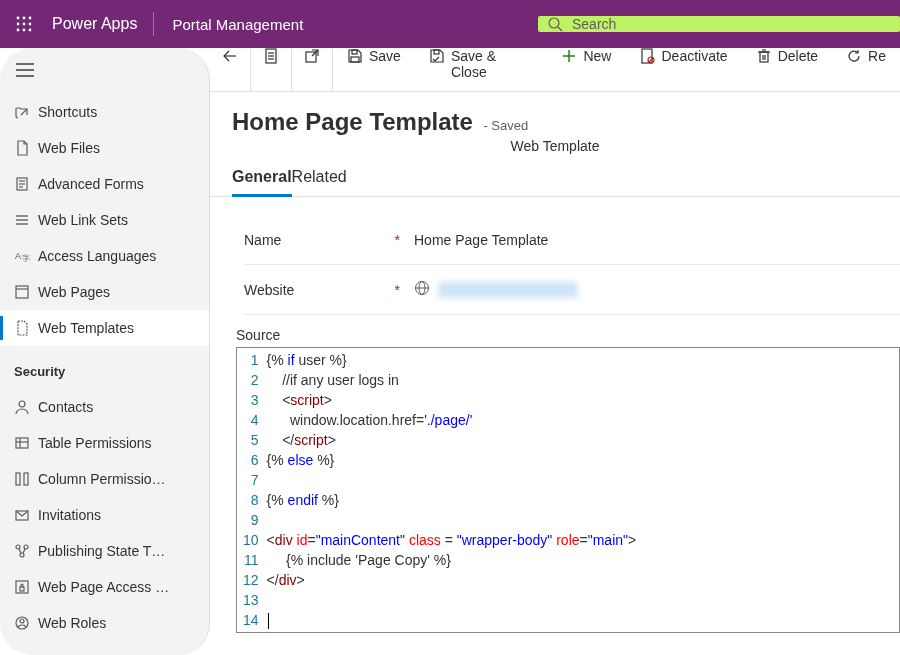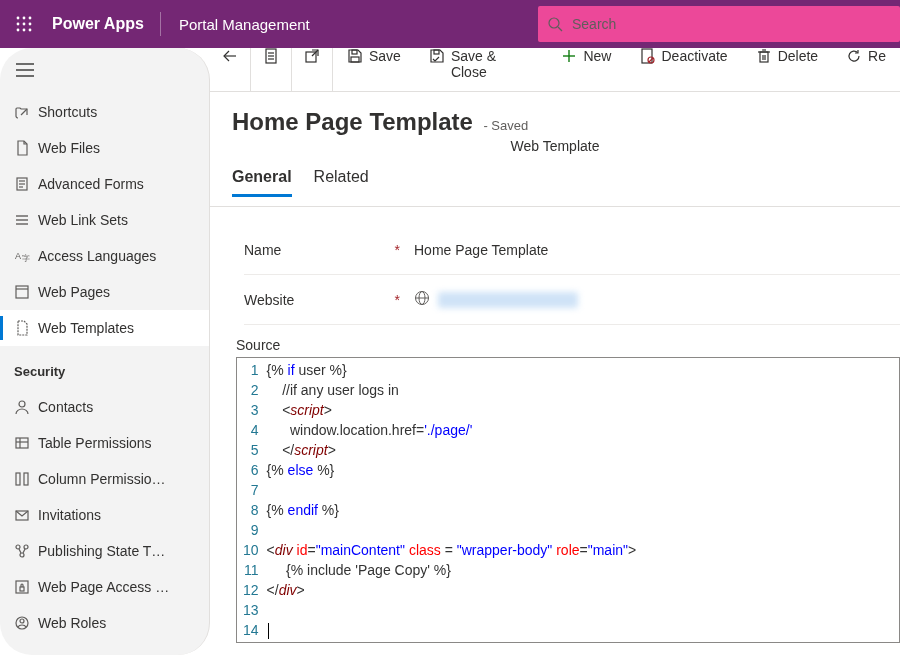--- a/index.html
+++ b/index.html
@@ -2,24 +2,24 @@
 <html><head>
 <meta charset="utf-8">
 <style>
 * { box-sizing: border-box; margin: 0; padding: 0; font-family: "Segoe UI", sans-serif; }
 body { width: 900px; height: 655px; overflow: hidden; background: #fff; }
 
 
 .topbar { height: 48px; background: #742774; display: flex; align-items: center; color: #fff; }
 .waffle { width: 48px; height: 48px; display: flex; align-items: center; justify-content: center; }
 .waffle svg { fill: #fff; }
-.brand { font-size: 16px; font-weight: 700; padding: 0 16px 0 4px; }
+.brand { font-size: 16px; font-weight: 400; padding: 0 16px 0 4px; }
 .divider-v { width: 1px; height: 24px; background: rgba(255,255,255,0.35); }
 .app-title { font-size: 15px; padding: 0 18px; font-weight: 400; }
-.search-wrap { margin-left: auto; flex: 0 0 362px; height: 36px; background: #ec4899; display: flex; align-items: center; border-radius: 2px; margin-right: 0; }
+.search-wrap { margin-left: auto; flex: 0 0 362px; height: 16px; background: #bef264; display: flex; align-items: center; border-radius: 2px; margin-right: 0; }
 .search-wrap .sicon { width: 34px; display: flex; align-items: center; justify-content: center; color: #605E5C; }
 .search-wrap input { flex: 1; border: none; background: transparent; outline: none; font-size: 14px; color: #323130; }
 .search-wrap input::placeholder { color: #605E5C; }
 
 
 .main { display: flex; height: calc(655px - 48px); }
 
 
 .leftcol { width: 210px; background: #f3f3f3; border-right: 1px solid #e1dfdd; display: flex; flex-direction: column; border-radius: 32px; }
 .hamburger { height: 44px; display: flex; align-items: center; padding: 0 16px; }
@@ -44,21 +44,21 @@
 .ci svg { width: 16px; height: 16px; }
 .green { color: #107C10; }
 
 
 .pagehead { padding: 16px 22px 0; }
 .pagetitle { font-size: 24px; font-weight: 600; color: #323130; display: inline; }
 .savedtag { font-size: 13px; color: #605E5C; margin-left: 6px; }
 .entity { font-size: 14px; color: #323130; margin-top: 2px; text-align: center; }
 
 
-.tabs { display: flex; gap: 22px; padding: 14px 22px 10px; border-bottom: 1px solid #e1dfdd; }
+.tabs { display: flex; padding: 14px 22px 0; border-bottom: 1px solid #e1dfdd; }
 .tab { font-size: 16px; padding-bottom: 10px; cursor: pointer; color: #323130; position: relative; }
 .tab.active { font-weight: 600; }
 .tab.active::after { content: ""; position: absolute; left: 0; right: 0; bottom: -1px; height: 3px; background: #0078D4; }
 
 
 .formarea { padding: 18px 0 0 22px; flex: 1; overflow: hidden; }
 .formrow { display: flex; align-items: center; height: 50px; border-bottom: 1px solid #edebe9; margin-left: 12px; }
 .flabel { width: 170px; font-size: 14px; color: #323130; display: flex; align-items: center; justify-content: center; }
 .req { color: #A4262C; margin-left: auto; margin-right: 14px; }
 .fval { font-size: 14px; color: #323130; display: flex; align-items: center; gap: 8px; }
@@ -67,21 +67,21 @@
 
 .srclabel { font-size: 14px; color: #323130; margin: 12px 0 4px 4px; }
 
 
 .editor { border: 1px solid #8a8886; margin-left: 4px; margin-right: 0; font-family: Consolas, monospace; font-size: 14px; line-height: 20px; background: #fff; display: flex; }
 .gutter { text-align: right; padding: 2px 8px 2px 6px; color: #237893; user-select: none; background: #fff; }
 .gutter div { height: 20px; }
 .code { padding: 2px 0; white-space: pre; color: #333; }
 .code div { height: 20px; }
 .kw { color: #0000ff; }
-.tag { color: #800000; font-style: italic; }
+.tag { color: #800000; }
 .attr { color: #ff0000; }
 .str { color: #0000ff; }
 .cursor { display: inline-block; width: 1px; height: 16px; background: #000; vertical-align: middle; margin-left: 1px; }
 </style>
 </head>
 <body>
 
 <div class="topbar">
   <div class="waffle">
     <svg width="16" height="16" viewBox="0 0 16 16">

